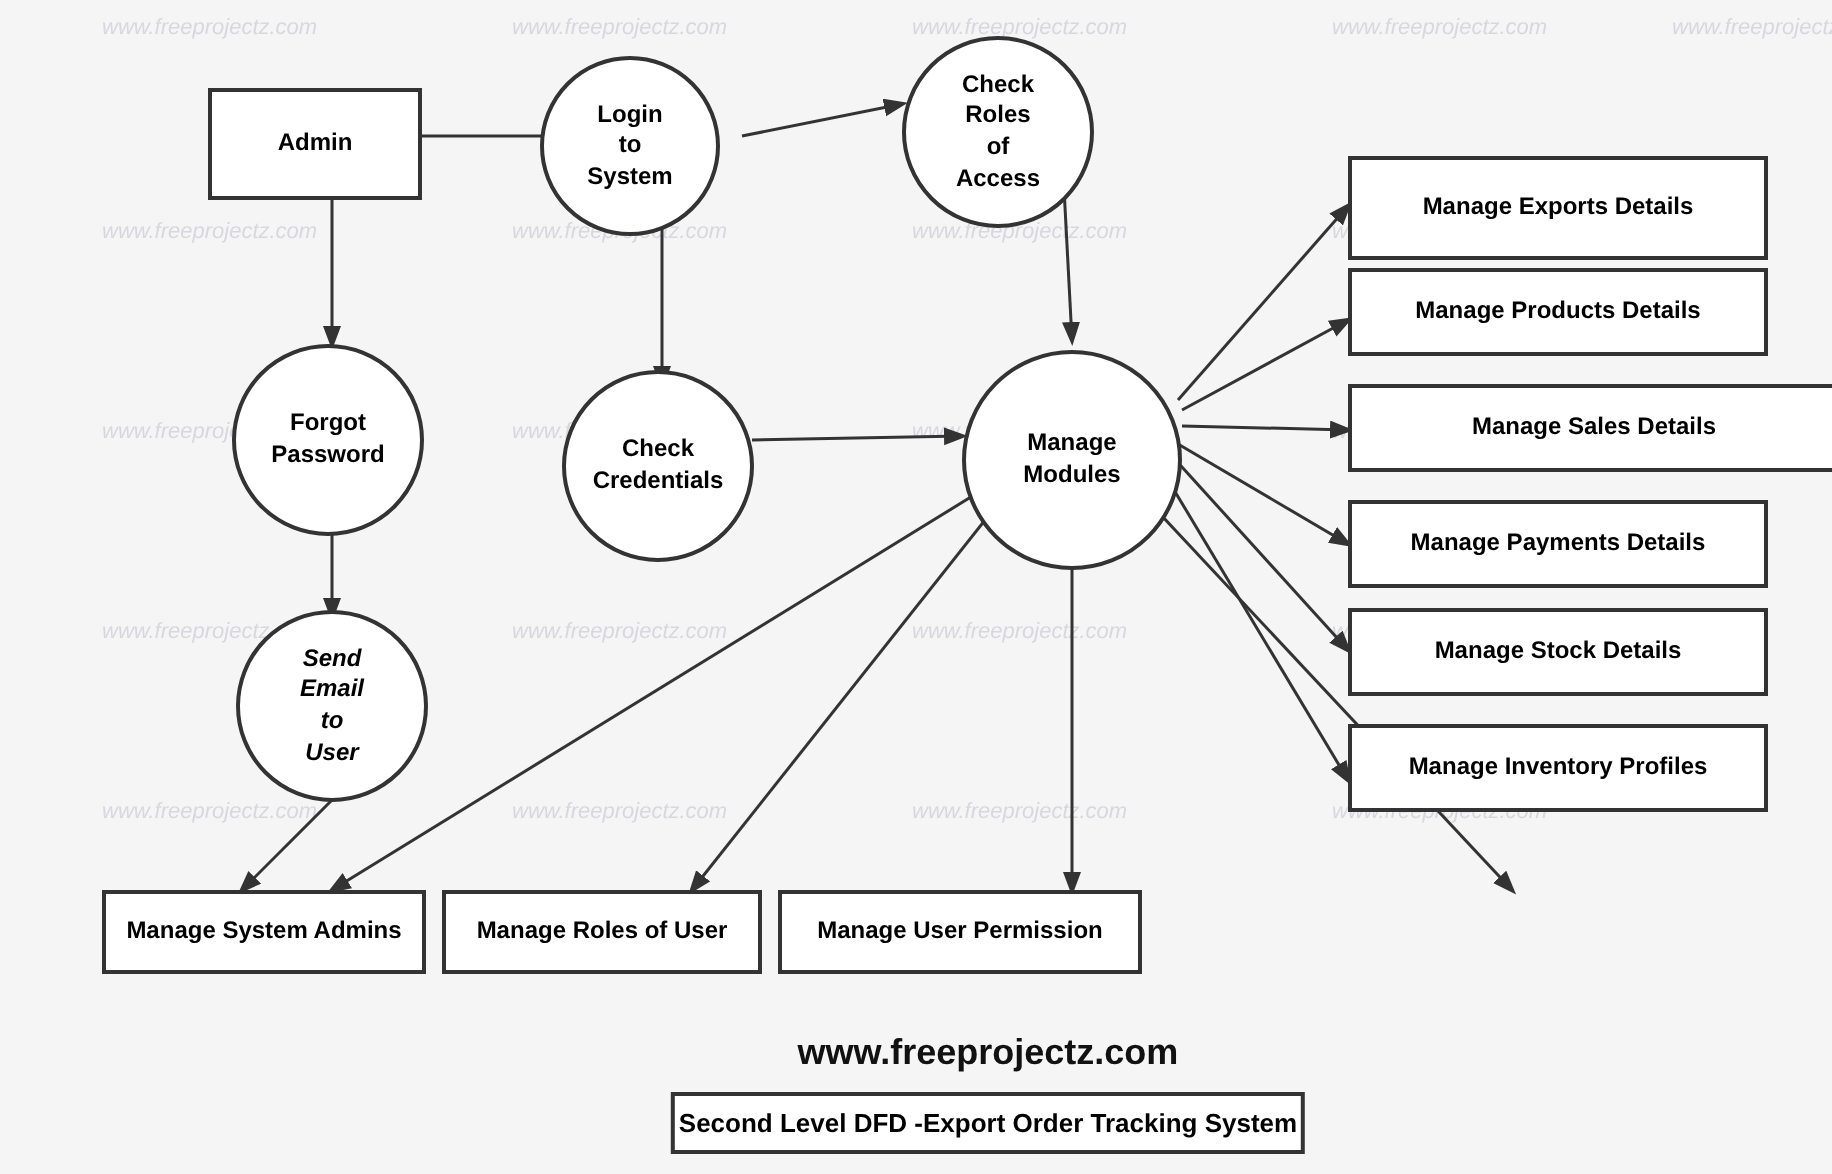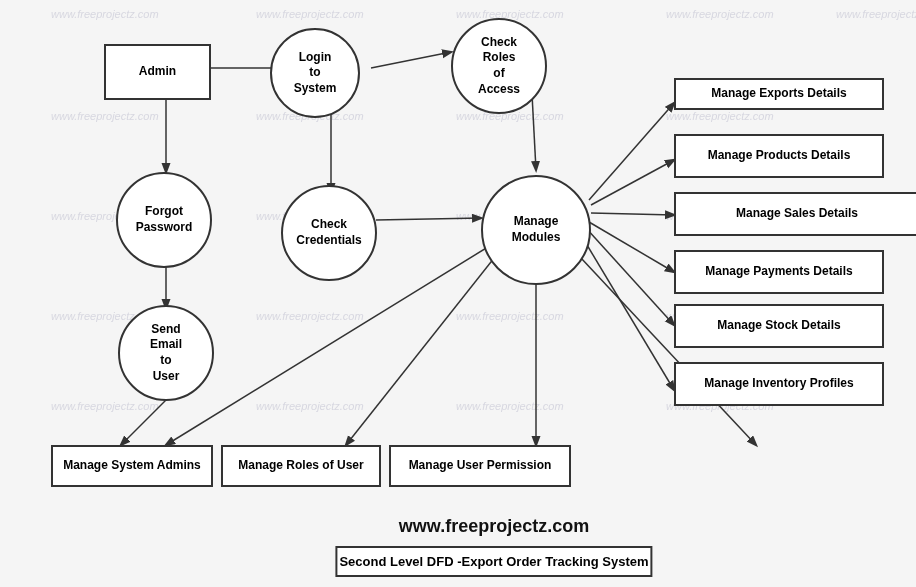--- a/index.html
+++ b/index.html
@@ -189,27 +189,27 @@
     <span style="white-space:pre-line;">Check
 Credentials</span>
   </div>
 
   <div class="circle-node" style="left:445px; top:175px; width:110px; height:110px;">
     <span style="white-space:pre-line;">Manage
 Modules</span>
   </div>
 
   <div class="circle-node" style="left:82px; top:305px; width:96px; height:96px;">
-    <span style="white-space:pre-line;">Send
+    <span style="white-space:pre-line;font-style:italic;">Send
 Email
 to
 User</span>
   </div>
 
-  <div class="rect-node" style="left:638px; top:78px; width:210px; height:32px;">
+  <div class="rect-node" style="left:638px; top:78px; width:210px; height:52px;">
     <span>Manage Exports Details</span>
   </div>
 
   <div class="rect-node" style="left:638px; top:134px; width:210px; height:44px;">
     <span>Manage Products Details</span>
   </div>
 
   <div class="rect-node" style="left:638px; top:192px; width:246px; height:44px;">
     <span>Manage Sales Details</span>
   </div>

